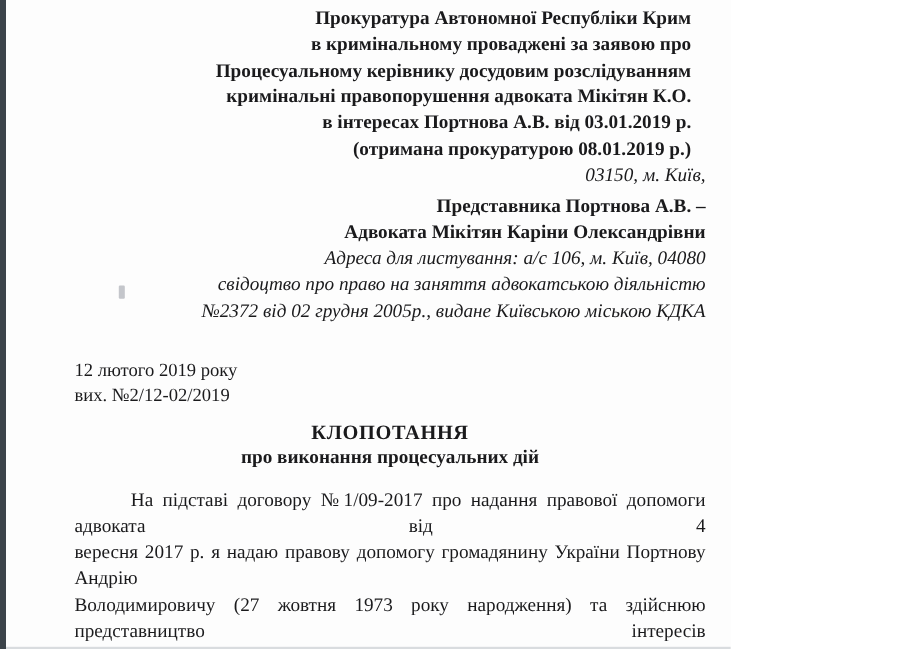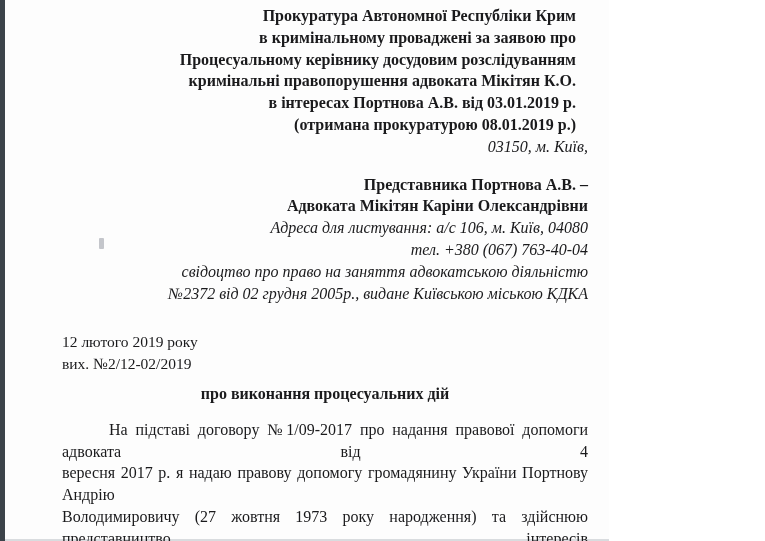--- a/index.html
+++ b/index.html
@@ -42,21 +42,21 @@
     font-size: 16px;
     line-height: 21.8px;
   }
   .address-italic {
     text-align: right;
     font-style: italic;
     font-size: 16px;
     line-height: 21.8px;
   }
   .sender-bold {
-    margin-top: 16px;
+    margin-top: 4px;
     text-align: right;
     font-weight: bold;
     font-size: 16px;
     line-height: 21.8px;
   }
   .sender-italic {
     text-align: right;
     font-style: italic;
     font-size: 16px;
     line-height: 21.8px;
@@ -138,31 +138,31 @@
       <div>03150, м. Київ,</div>
     </div>
 
     <div class="sender-bold">
       <div>Представника Портнова А.В. –</div>
       <div>Адвоката Мікітян Каріни Олександрівни</div>
     </div>
 
     <div class="sender-italic">
       <div>Адреса для листування: а/с 106, м. Київ, 04080</div>
-      <div>тел. +380 (067) 763-40-04</div>
       <div>свідоцтво про право на заняття адвокатською діяльністю</div>
       <div>№2372 від 02 грудня 2005р., видане Київською міською КДКА</div>
     </div>
 
     <div class="date-block">
       <div>12 лютого 2019 року</div>
       <div>вих. №2/12-02/2019</div>
     </div>
 
     <div class="title-block">
+      <div class="doc-title">КЛОПОТАННЯ</div>
       <div class="doc-subtitle">про виконання процесуальних дій</div>
     </div>
 
     <div class="body-block">
       <div class="body-line first">На підставі договору №1/09-2017 про надання правової допомоги адвоката від 4</div>
       <div class="body-line">вересня 2017 р. я надаю правову допомогу громадянину України Портнову Андрію</div>
       <div class="body-line">Володимировичу (27 жовтня 1973 року народження) та здійснюю представництво інтересів</div>
       <div class="body-line last">Портнова А.В.</div>
     </div>
 

